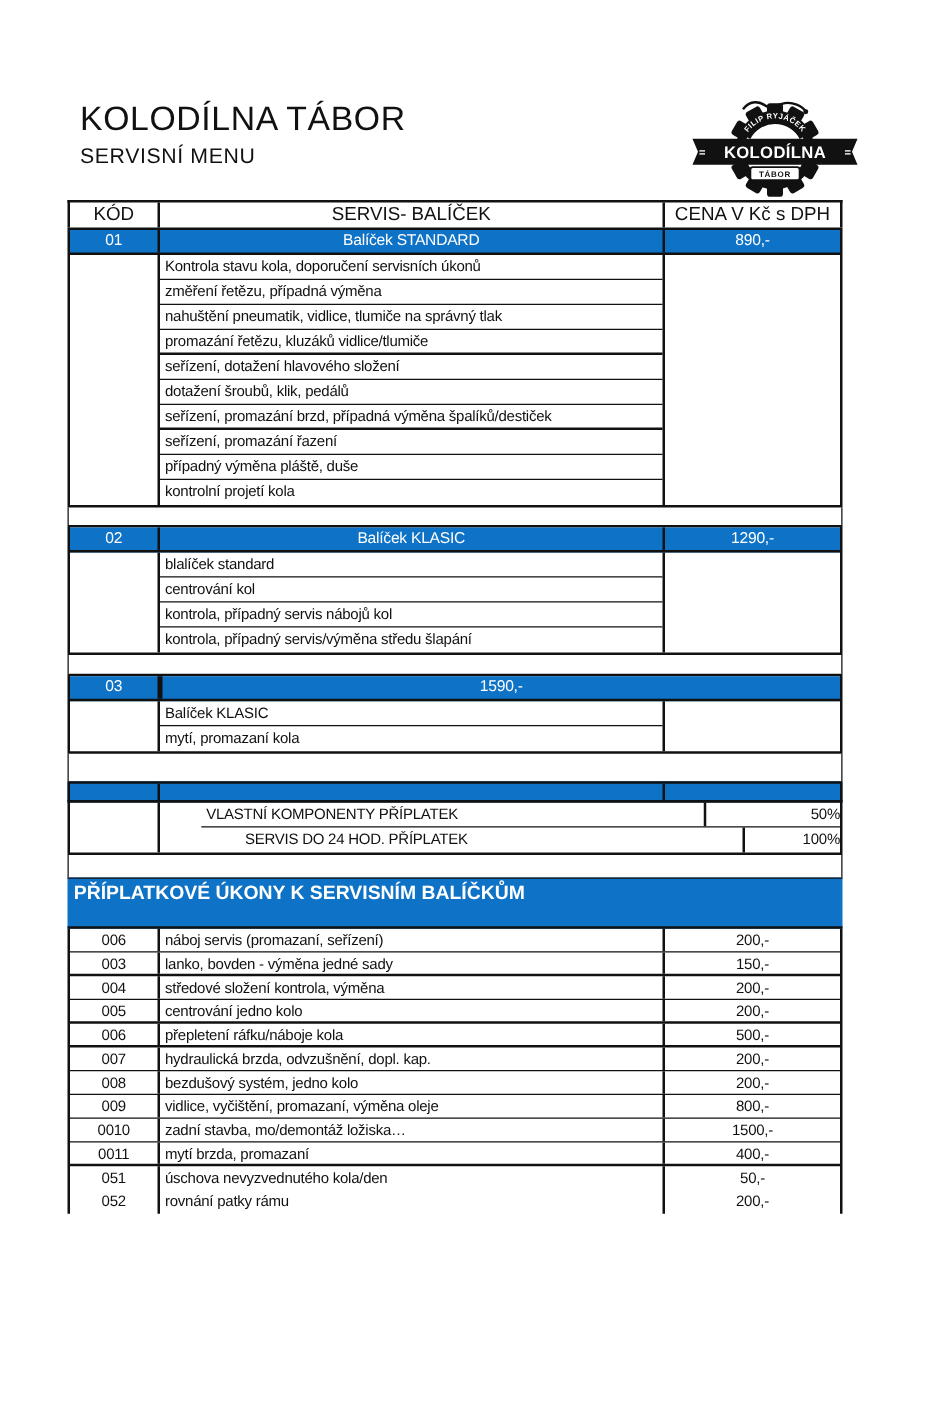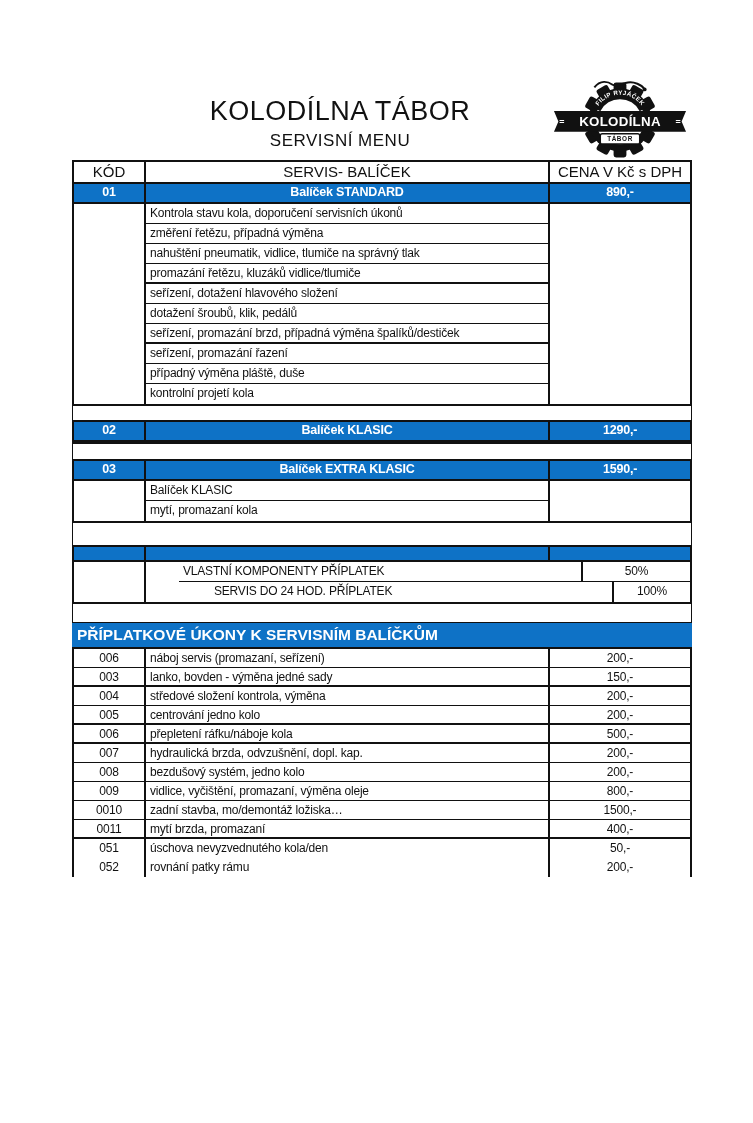--- a/index.html
+++ b/index.html
@@ -4,36 +4,36 @@
 <style>
   :root { --blue:#0e72c6; --ink:#111; }
   * { box-sizing:border-box; margin:0; padding:0; }
   html,body { background:#fff; }
   body {
     width:753px; height:1123px; position:relative; overflow:hidden;
     font-family:"Liberation Sans", sans-serif; color:var(--ink);
   }
 
   
-  .page-head { position:absolute; left:64px; top:96px; width:552px; text-align:center; }
+  .page-head { position:absolute; left:64px; top:80px; width:552px; }
   .title { font-size:27px; font-weight:400; letter-spacing:0.5px; }
   .subtitle { font-size:17px; margin-top:4px; letter-spacing:0.5px; }
   .logo { position:absolute; left:551px; top:74px; width:138px; height:86px; }
 
   
-  .menu-table { position:absolute; left:72px; top:160px; width:620px; font-size:12px; letter-spacing:-0.2px; }
+  .menu-table { position:absolute; left:54px; top:160px; width:620px; font-size:12px; letter-spacing:-0.2px; }
 
   .header-row { display:flex; border:2px solid var(--ink); border-bottom:none; height:22px; font-size:15px; letter-spacing:0; }
   .header-row .c { line-height:20px; text-align:center; }
   .hc1 { width:72px; border-right:2px solid var(--ink); }
   .hc2 { width:402px; }
   .hc3 { flex:1; border-left:2px solid var(--ink); }
 
   .pkg-block { border:2px solid var(--ink); }
-  .pkg-head { display:flex; height:20px; background:var(--blue); color:#fff; font-weight:bold; border-bottom:2px solid var(--ink); font-size:12.5px; }
+  .pkg-head { display:flex; height:20px; background:var(--blue); color:#fff; font-weight:normal; border-bottom:2px solid var(--ink); font-size:12.5px; }
   .pkg-head .c { line-height:17px; text-align:center; }
   .pkg-code { width:72px; border-right:2px solid var(--ink); }
   .pkg-name { width:402px; }
   .pkg-price { flex:1; border-left:2px solid var(--ink); }
   .pkg-body { display:flex; }
   .col-left { width:72px; border-right:2px solid var(--ink); }
   .items { width:402px; }
   .col-right { flex:1; border-left:2px solid var(--ink); }
   .item-row { height:20px; line-height:19px; padding-left:4px; border-bottom:1px solid var(--ink); white-space:nowrap; overflow:hidden; }
   .item-row.thick { border-bottom-width:2px; }
@@ -45,23 +45,23 @@
   .blue-bar { display:flex; height:17px; background:var(--blue); border:2px solid var(--ink); }
   .bb1 { width:72px; border-right:2px solid var(--ink); }
   .bb2 { width:402px; }
   .bb3 { flex:1; border-left:2px solid var(--ink); }
 
   .surcharge-block { border:2px solid var(--ink); margin-top:-2px; display:flex;gap:33px; }
   .surcharge-rows { flex:1; }
   .s-row { display:flex; height:20px; border-bottom:1px solid var(--ink); }
   .s-row:last-child { border-bottom:none;margin-left:31px; }
   .slabel { width:402px; line-height:19px; padding-left:4px; white-space:nowrap; }
-  .svalue { flex:1; border-left:2px solid var(--ink); text-align:center; line-height:19px; }
-
-  .section-header { height:27px; background:var(--blue); color:#fff; font-weight:bold; font-size:15.5px; letter-spacing:0; line-height:24px; padding-left:5px; border-top:1px solid var(--ink); border-bottom:2px solid var(--ink); white-space:nowrap; }
+  .svalue { flex:1; border-left:2px solid var(--ink); text-align:right; line-height:19px; }
+
+  .section-header { height:41px; background:var(--blue); color:#fff; font-weight:bold; font-size:15.5px; letter-spacing:0; line-height:24px; padding-left:5px; border-top:1px solid var(--ink); border-bottom:2px solid var(--ink); white-space:nowrap; }
 
   .extras { border-left:2px solid var(--ink); border-right:2px solid var(--ink); }
   .x-row { display:flex; height:19px; border-bottom:1px solid var(--ink); }
   .x-row.thick { border-bottom-width:2px; }
   .x-row.nodiv, .x-row:last-child { border-bottom:none; }
   .xcode { width:72px; border-right:2px solid var(--ink); text-align:center; line-height:18px; }
   .xdesc { width:402px; padding-left:4px; line-height:18px; white-space:nowrap; overflow:hidden; }
   .xprice { flex:1; border-left:2px solid var(--ink); text-align:center; line-height:18px; }
 </style>
 </head>
@@ -139,28 +139,33 @@
   </div>
 <div class="gap g1"></div>
   <div class="pkg-block">
     <div class="pkg-head">
       <div class="c pkg-code">02</div>
       <div class="c pkg-name">Balíček KLASIC</div>
       <div class="c pkg-price">1290,-</div>
     </div>
     <div class="pkg-body">
       <div class="col-left"></div>
+      <div class="items">
+            <div class="item-row">blalíček standard</div>
+            <div class="item-row">centrování kol</div>
+            <div class="item-row">kontrola, případný servis nábojů kol</div>
+            <div class="item-row">kontrola, případný servis/výměna středu šlapání</div>
+          </div>
       <div class="col-right"></div>
     </div>
   </div>
 <div class="gap g2"></div>
   <div class="pkg-block">
     <div class="pkg-head">
       <div class="c pkg-code">03</div>
-      <div class="c pkg-name">Balíček EXTRA KLASIC</div>
       <div class="c pkg-price">1590,-</div>
     </div>
     <div class="pkg-body">
       <div class="col-left"></div>
       <div class="items">
             <div class="item-row">Balíček KLASIC</div>
             <div class="item-row">mytí, promazaní kola</div>
           </div>
       <div class="col-right"></div>
     </div>

